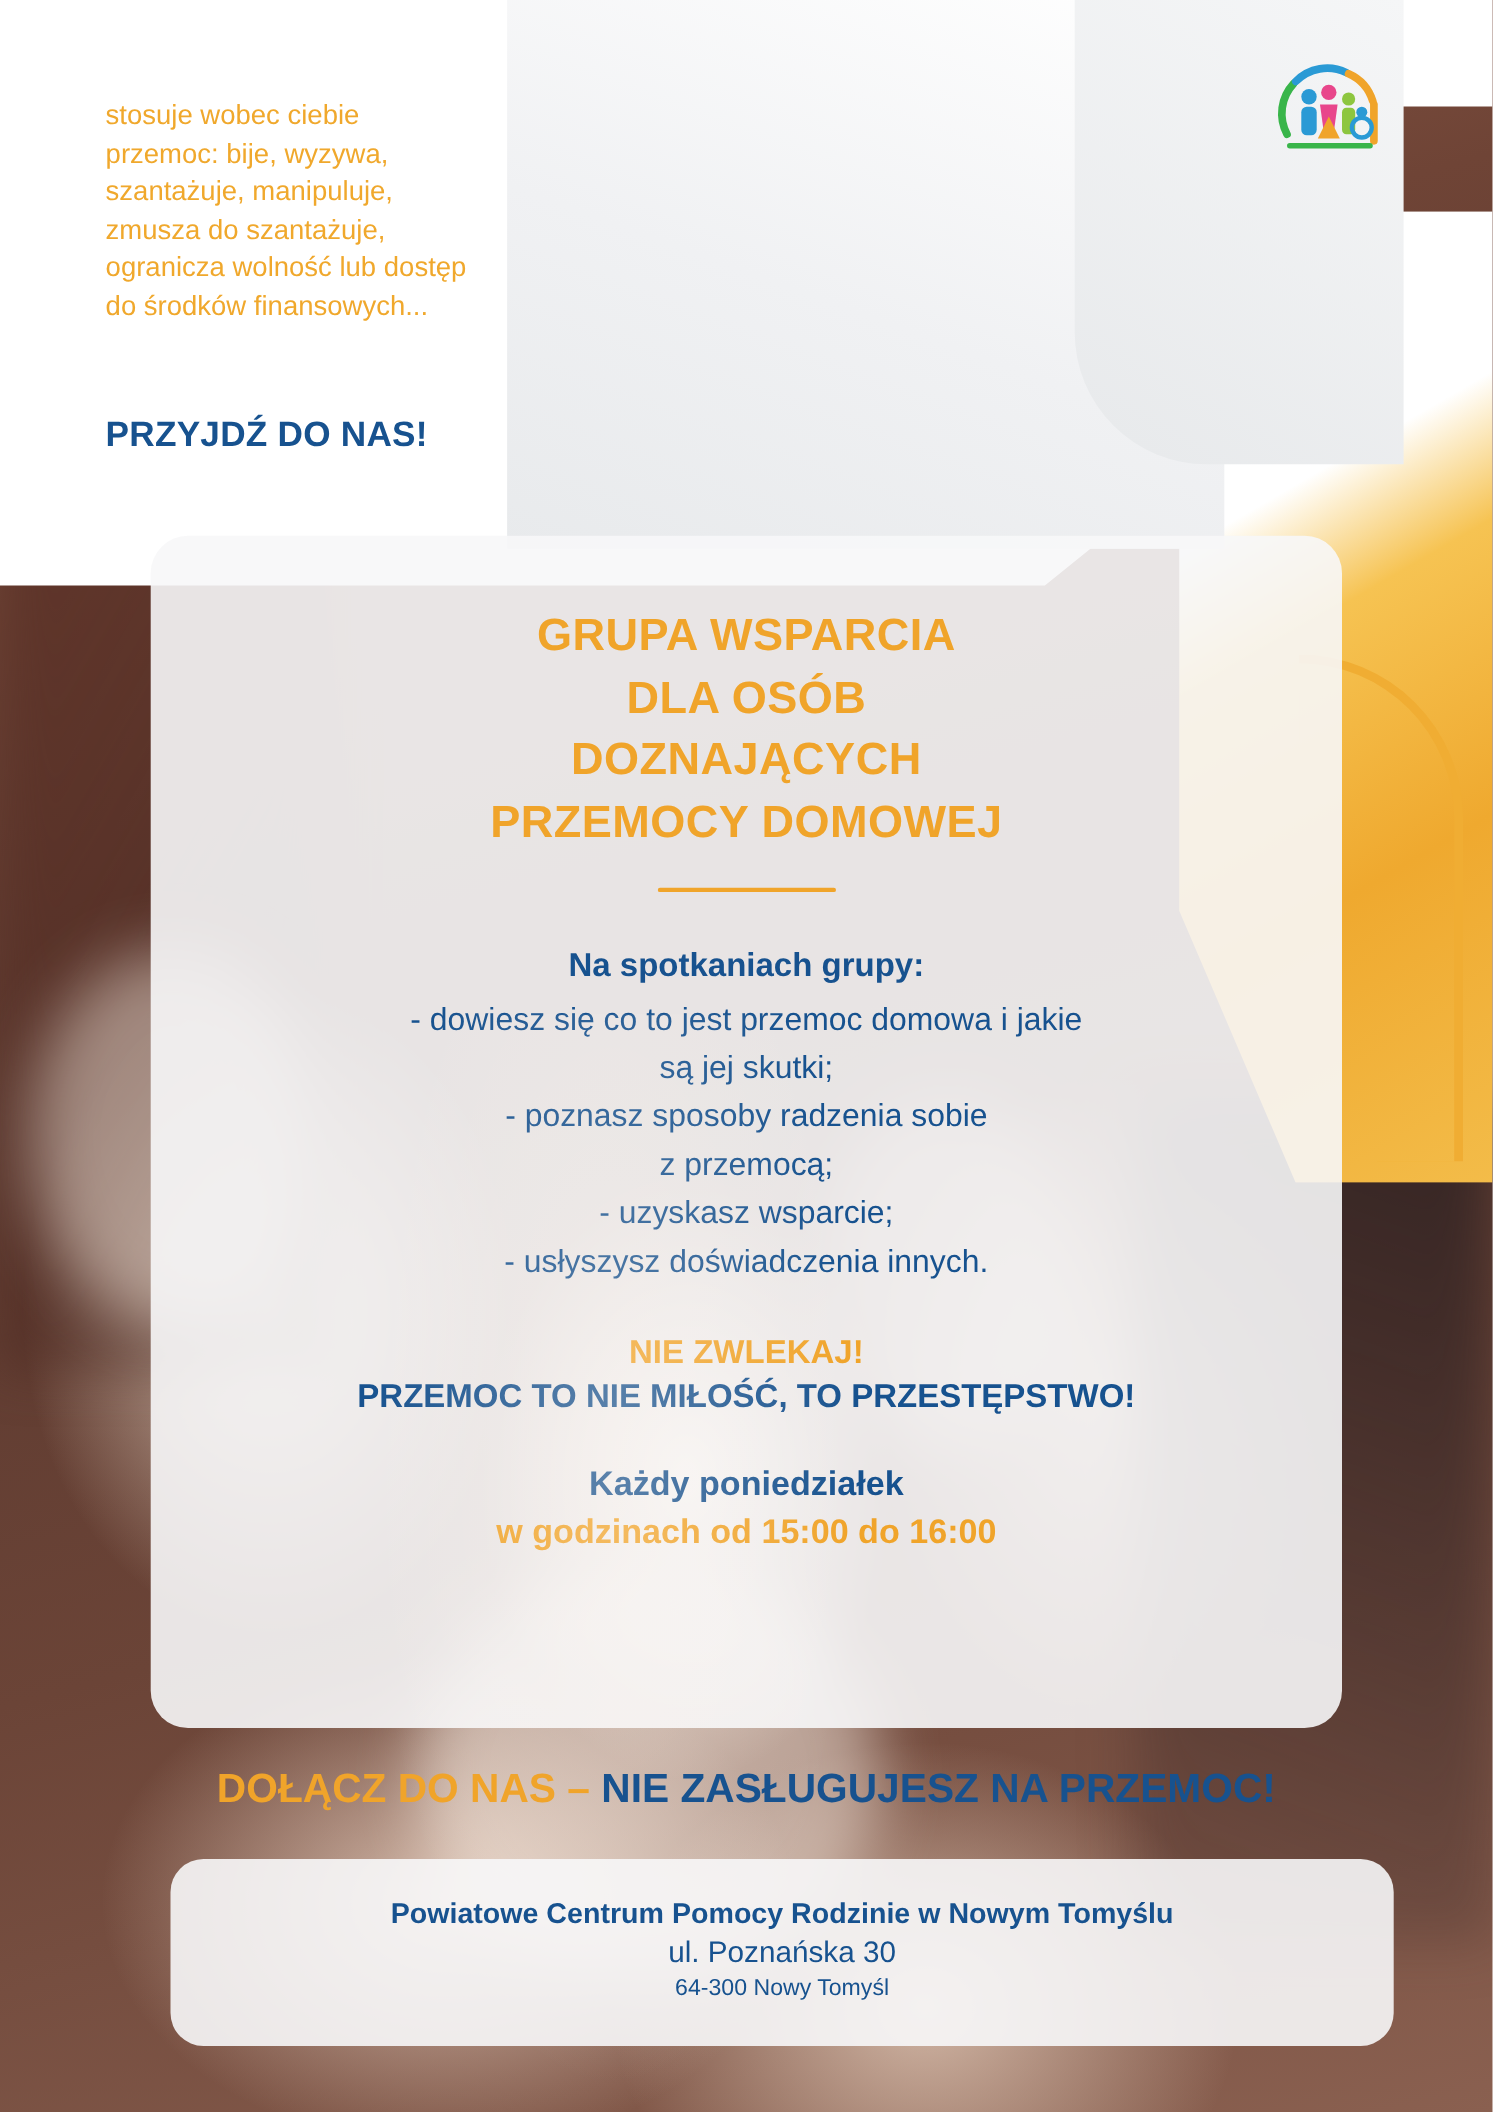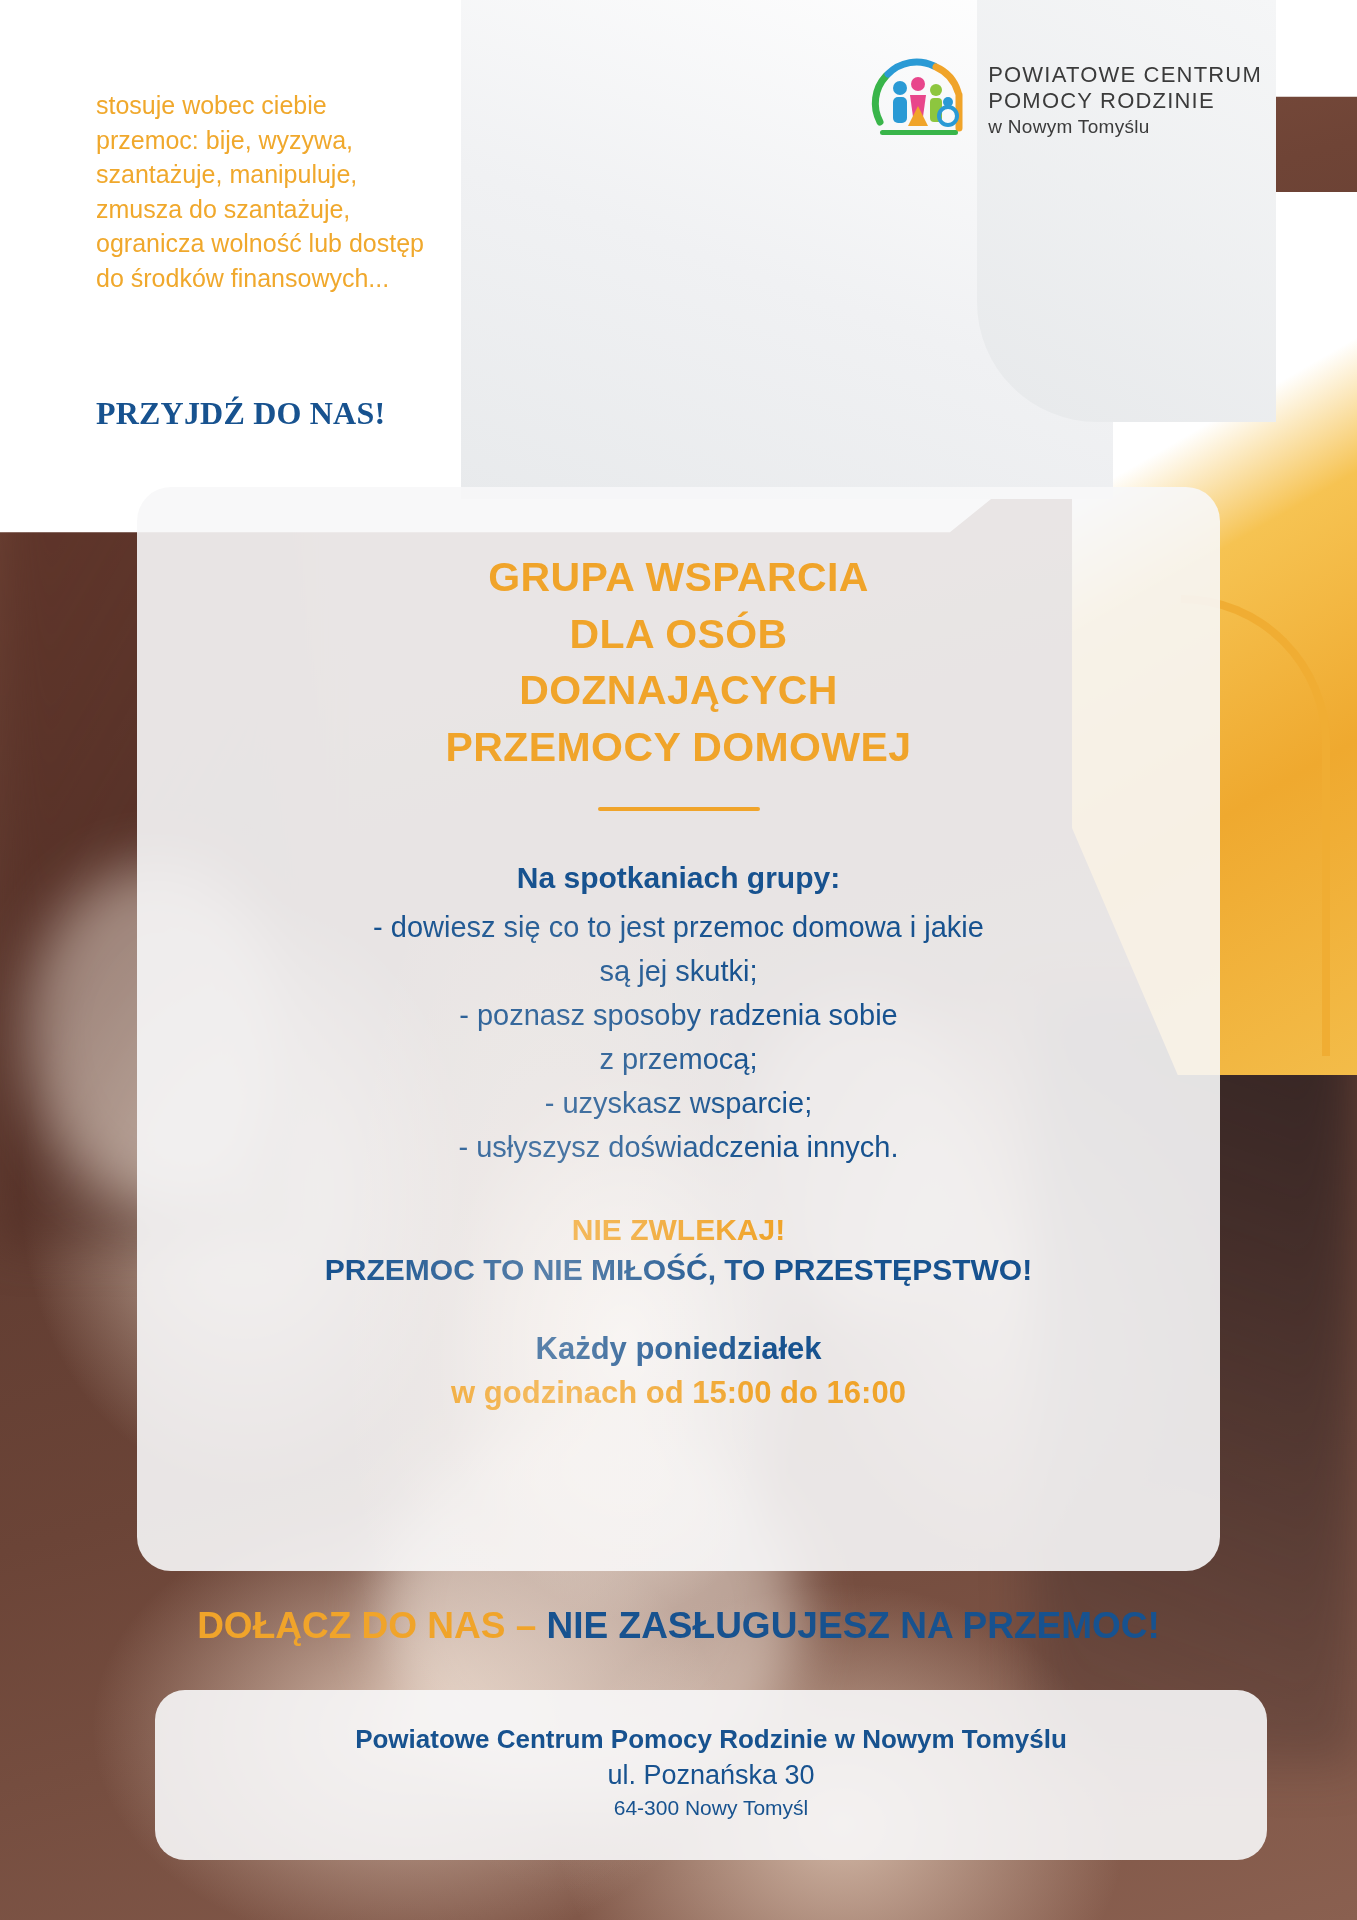--- a/index.html
+++ b/index.html
@@ -115,26 +115,25 @@
     color: #f0a82c;
     font-size: 25px;
     line-height: 1.38;
     font-weight: 400;
   }
   .intro-text span { display: block; }
 
   .cta-come {
     position: absolute;
     left: 96px;
-    top: 395px;
+    top: 376px;
     color: #17528f;
     font-size: 32px;
     font-weight: bold;
     letter-spacing: 0.2px;
-    font-family: Liberation Serif, serif;
   }
 
   
   .logo-wrap {
     position: absolute;
     right: 95px;
     top: 50px;
     display: flex;
     align-items: center;
     gap: 16px;
@@ -310,25 +309,20 @@
         <circle cx="56" cy="34" r="7" fill="#e8468b"></circle>
         <path d="M48 45 L64 45 L60 74 L52 74 Z" fill="#e8468b"></path>
         <circle cx="74" cy="40" r="6" fill="#8dc63f"></circle>
         <rect x="68" y="48" width="12" height="24" rx="4" fill="#8dc63f"></rect>
         <polygon points="46,76 56,56 66,76" fill="#f0a42a"></polygon>
         <circle cx="86" cy="66" r="9" fill="none" stroke="#2a9ad5" stroke-width="4"></circle>
         <circle cx="86" cy="52" r="5" fill="#2a9ad5"></circle>
         <rect x="18" y="80" width="78" height="5" rx="2.5" fill="#39b54a"></rect>
       </svg>
     </div>
-    <div class="logo-text">
-      <div class="l1">POWIATOWE CENTRUM</div>
-      <div class="l2">POMOCY RODZINIE</div>
-      <div class="l3">w Nowym Tomyślu</div>
-    </div>
   </div>
 
   <div class="card">
 
     <div class="headline">
       <span>GRUPA WSPARCIA</span>
       <span>DLA OSÓB</span>
       <span>DOZNAJĄCYCH</span>
       <span>PRZEMOCY DOMOWEJ</span>
     </div>

